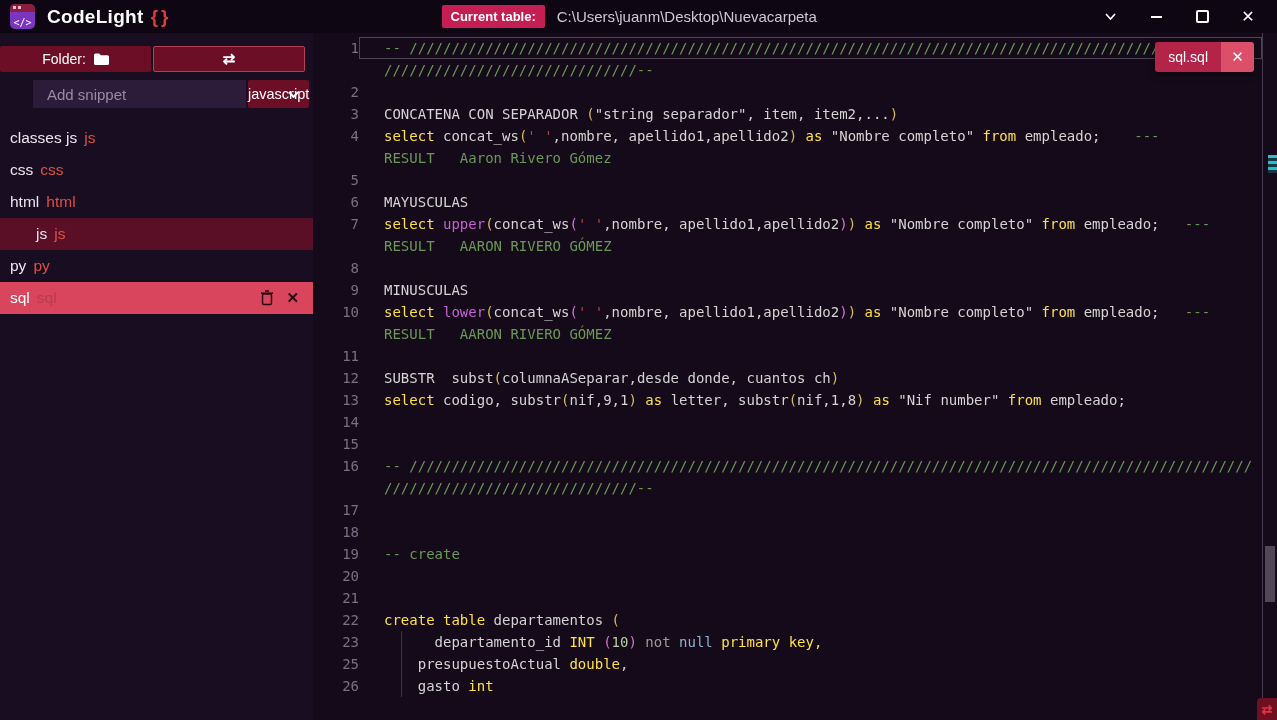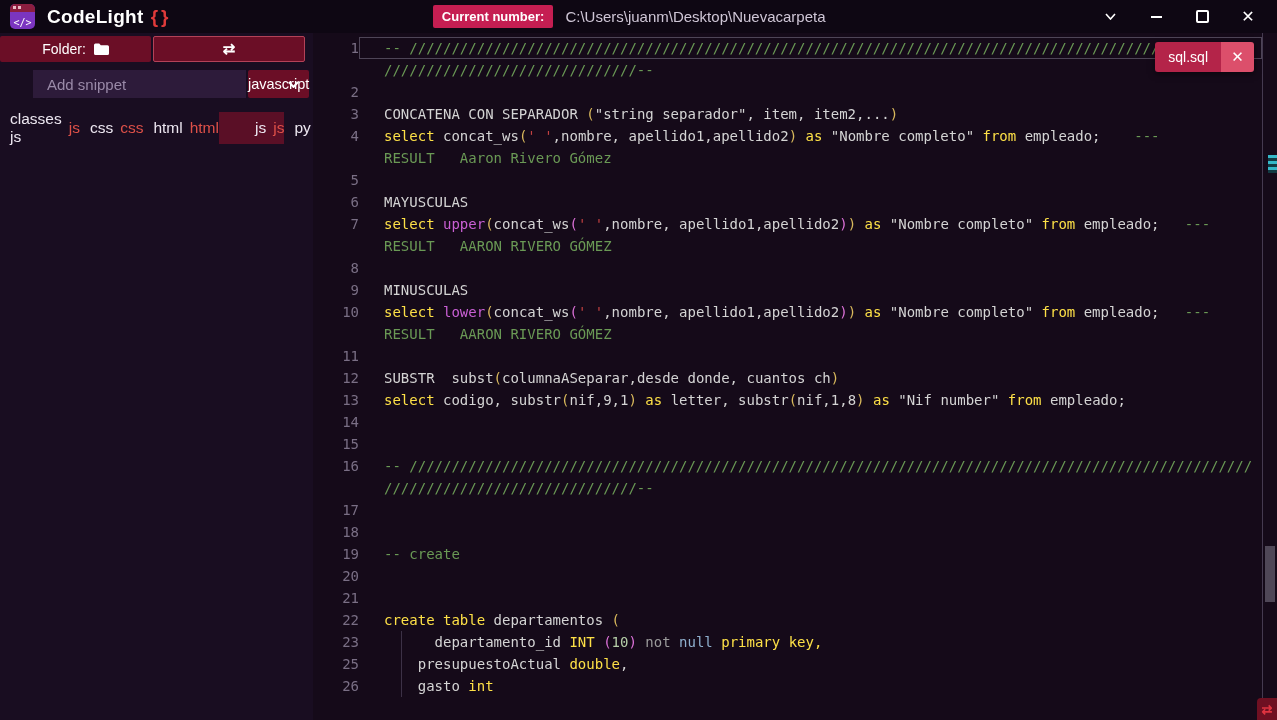--- a/index.html
+++ b/index.html
@@ -24,36 +24,36 @@
   .win-btn { width:46px; height:30px; display:flex; align-items:center; justify-content:center;
              color:#fff; cursor:default; }
   .ico-min { width:11px; height:2px; background:#fff; }
   .ico-max { width:13px; height:13px; border:2px solid #fff; border-radius:2px; }
   .ico-close { font-size:16px; color:#fff; }
 
   
   .main { display:flex; height:687px; }
   .sidebar { width:313px; background:#190d21; flex:none; display:flex; flex-direction:column; }
 
-  .folder-row { display:flex; margin-top:3px; height:26px; }
+  .folder-row { display:flex; margin-top:13px; height:26px; }
   .folder-btn { flex:1; background:#6b0e26; color:#fff; font-size:14px; display:flex;
                 align-items:center; justify-content:center; gap:8px; border-radius:2px; }
   .swap-btn { width:152px; margin:0 8px 0 2px; background:#6b0e26; border:1px solid #b34258;
               color:#fff; display:flex; align-items:center; justify-content:center;
               font-size:15px; font-weight:bold; border-radius:2px; }
   .snippet-row { display:flex; margin-top:8px; height:28px;padding-left:33px; }
   .snippet-input { flex:1; background:#2d1b3a; border:none; outline:none; color:#cbc0d6;
                    font-size:15px; padding-left:14px; font-family:"Liberation Sans",sans-serif; }
   .snippet-input::placeholder { color:#9a8aa8; }
   .lang-select { width:152px; margin:0 8px 0 2px; background:#6b0e26; color:#fff; font-size:14.5px;
                  display:flex; align-items:center; justify-content:center; position:relative;
                  border-radius:2px; }
   .lang-select svg { position:absolute; right:10px; }
 
-  .file-list { margin-top:14px; display:flex; }
+  .file-list { margin-top:14px; display:flex; flex-direction:column; }
   .file-item { height:32px; display:flex; align-items:center; padding-left:10px;
                font-size:15.5px; color:#ece6f0; position:relative; }
   .file-item .fext { margin-left:7px; color:#dd5048; }
   .file-item.active-dark { background:#5a0f26; padding-left:36px; }
   .file-item.active-red { background:#d9455c; color:#fff; }
   .file-item.active-red .fext { color:#b93c47; }
   .file-actions { position:absolute; right:14px; display:flex; align-items:center; gap:12px; }
   .trash-icon { color:#2b0a14; display:flex; }
   .x-icon { color:#2b0a14; font-size:15px; font-weight:bold; }
 
@@ -94,21 +94,21 @@
     <div class="logo-top">
         <i style="left:3px"></i>
         <i style="left:8px"></i>
       </div>
     <div class="logo-code">&lt;/&gt;</div>
   </div>
   <div class="app-title">CodeLight</div>
   <div class="app-braces">{}</div>
 
   <div class="tb-center">
-    <div class="cf-badge">Current number:</div>
+    <div class="cf-badge">Current table:</div>
     <div class="cf-path">C:\Users\juanm\Desktop\Nuevacarpeta</div>
   </div>
 
   <div class="win-controls">
     <div class="win-btn">
       <svg width="11" height="7" viewBox="0 0 11 7">
         <polyline points="1,1 5.5,6 10,1" fill="none" stroke="#fff" stroke-width="1.6"></polyline>
       </svg>
     </div>
     <div class="win-btn">

